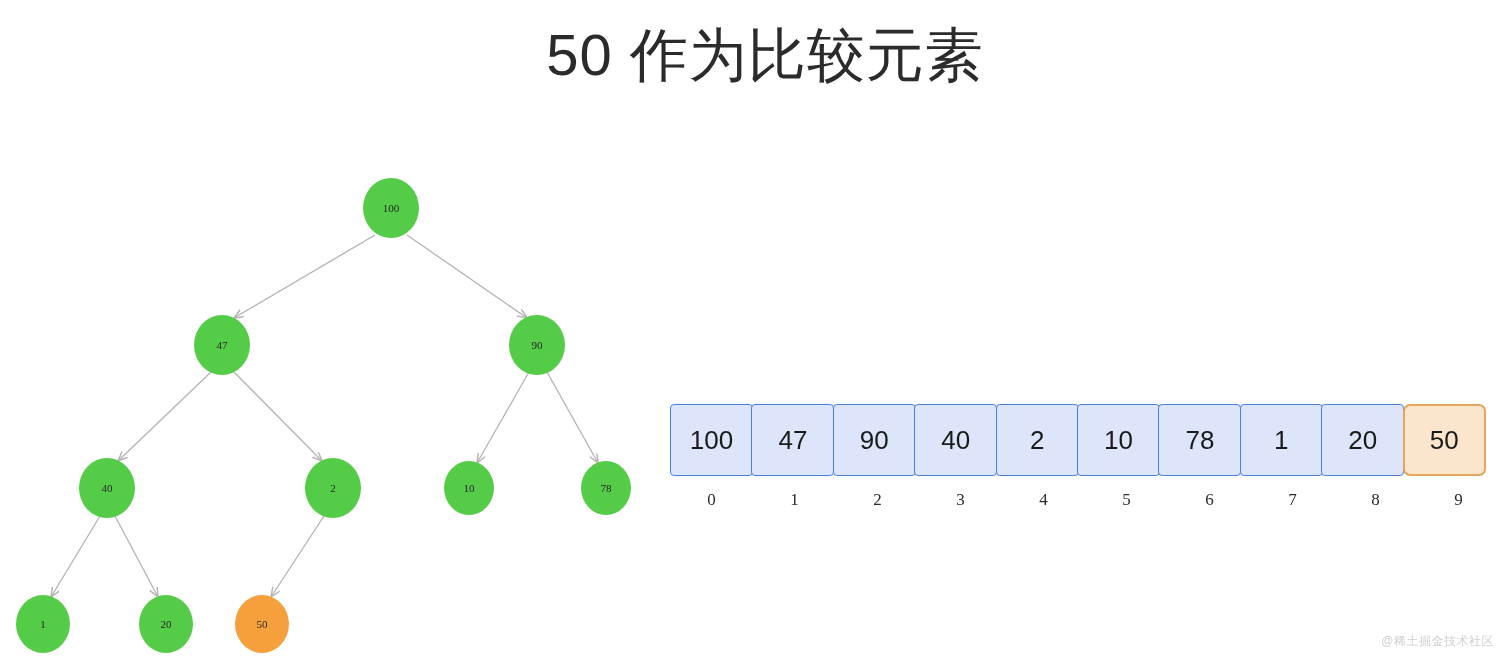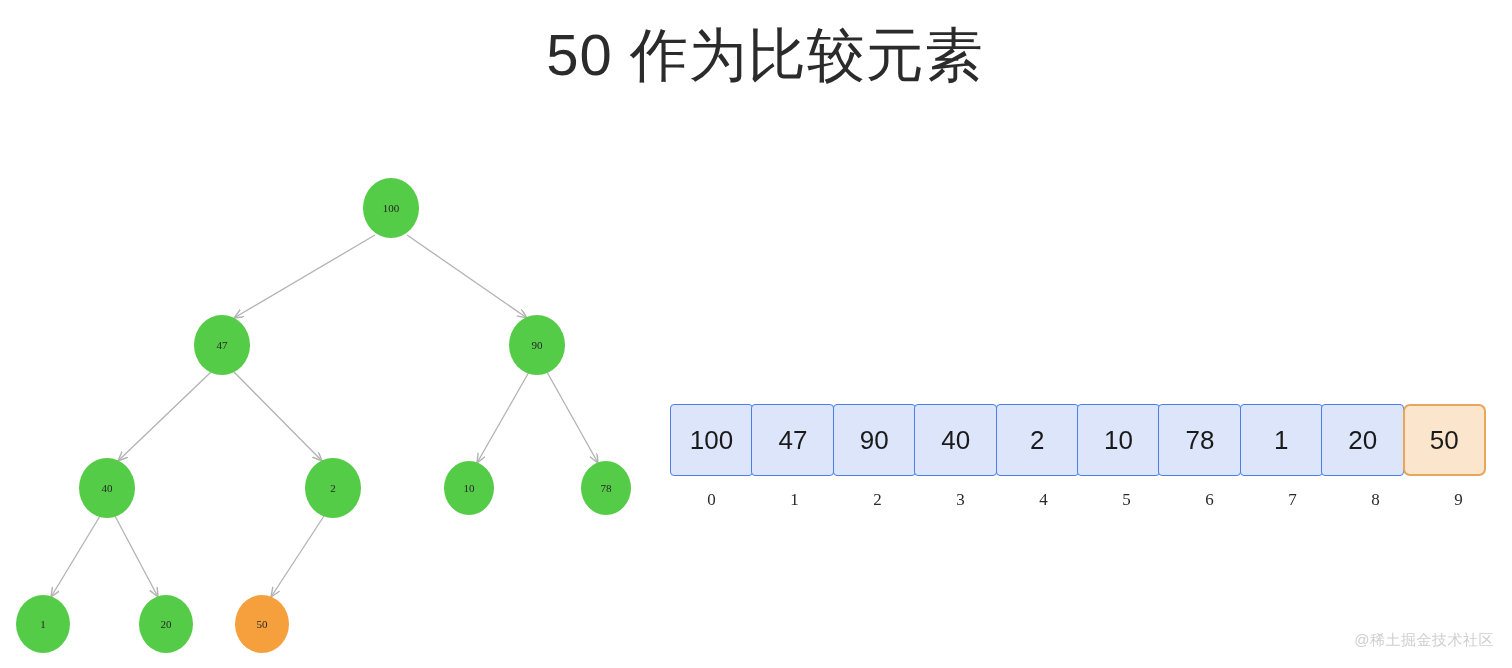--- a/index.html
+++ b/index.html
@@ -112,21 +112,21 @@
     font-size: 17px;
     color: #2b2b2b;
     font-family: "Liberation Serif", "DejaVu Serif", serif;
   }
 
   
   #watermark {
     position: absolute;
     right: 18px;
     bottom: 18px;
-    font-size: 15px;
+    font-size: 12px;
     color: #cfcfcf;
     letter-spacing: 0.5px;
     white-space: nowrap;
   }
 </style>
 </head>
 <body style="background: rgb(255, 255, 255);">
 
 <div id="page-title" style="color: rgb(43, 43, 43);">50 作为比较元素</div>
 

